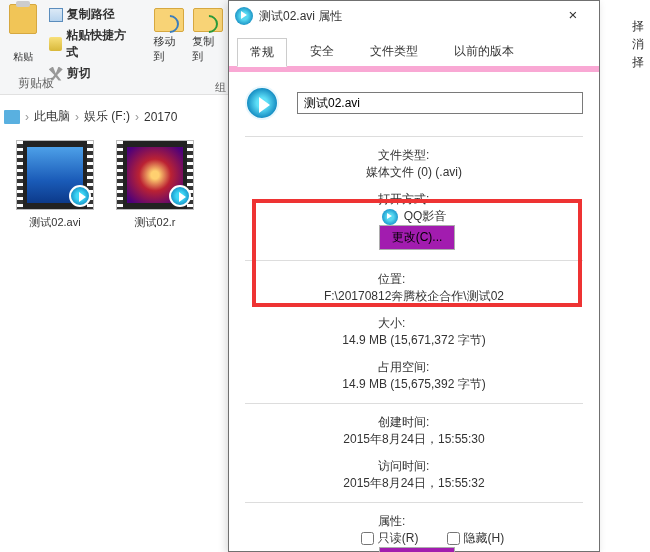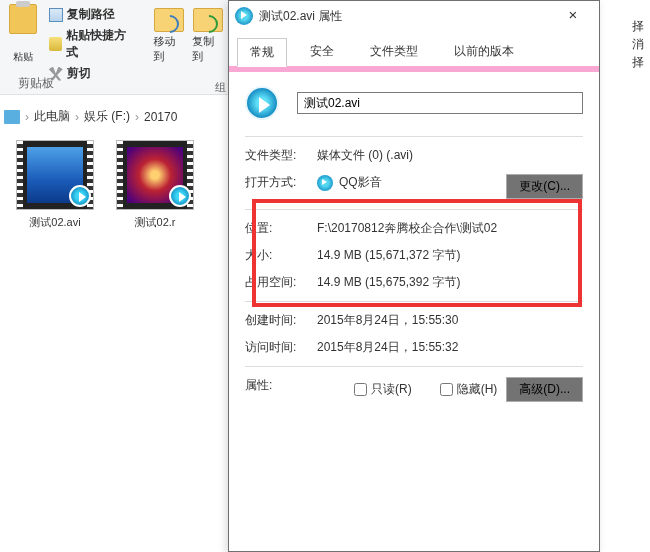--- a/index.html
+++ b/index.html
@@ -62,26 +62,26 @@
 .tab.active { border:1px solid #ccc; border-bottom:1px solid #fff; background:#fff; position:relative; top:1px; }
 
 .dlg-body { padding:14px 16px; }
 .hdr-row { display:flex; align-items:center; gap:18px; margin-bottom:16px; }
 .big-ic { width:34px; height:34px; border-radius:50%; background:radial-gradient(#5fe0f8 25%,#067bb7 80%); border:2px solid #e9f7fd; position:relative; }
 .big-ic::after{content:"";position:absolute;left:12px;top:9px;border-left:11px solid #fff;border-top:8px solid transparent;border-bottom:8px solid transparent;}
 .name-input { flex:1; height:22px; border:1px solid #7a7a7a; padding:2px 6px; font-size:12px; }
 
 .sep { border:0; border-top:1px solid #ddd; margin:6px 0 10px 0; }
 
-.prop-row { display:flex; margin:10px 0; }
+.prop-row { display:flex; align-items:center; margin:10px 0;flex-direction:column; }
 .prop-label { width:72px; font-size:12px; }
 .prop-val { flex:1; font-size:12px; }
 .app-ic { width:16px; height:16px; border-radius:50%; background:radial-gradient(#56d7f0 30%,#0885c2 85%); display:inline-block; vertical-align:middle; margin-right:6px; position:relative; }
 .app-ic::after{content:"";position:absolute;left:5px;top:4px;border-left:5px solid #fff;border-top:3px solid transparent;border-bottom:3px solid transparent;}
-.btn { border:1px solid #adadad; background:#737373; padding:3px 12px; font-size:12px; cursor:pointer;margin-left:6px; }
+.btn { border:1px solid #adadad; background:#a21caf; padding:3px 12px; font-size:12px; cursor:pointer;margin-left:6px; }
 
 .redbox { position:absolute; border:4px solid #e33; pointer-events:none; }
 
 .chk-row { display:flex; align-items:center; gap:28px;margin-left:37px; }
 .chk { display:flex; align-items:center; gap:4px; }
 .chk input { width:13px; height:13px; }
 
 
 .right-edge { position:absolute; right:2px; font-size:12px; color:#333; text-align:center; width:20px;}
 </style>

